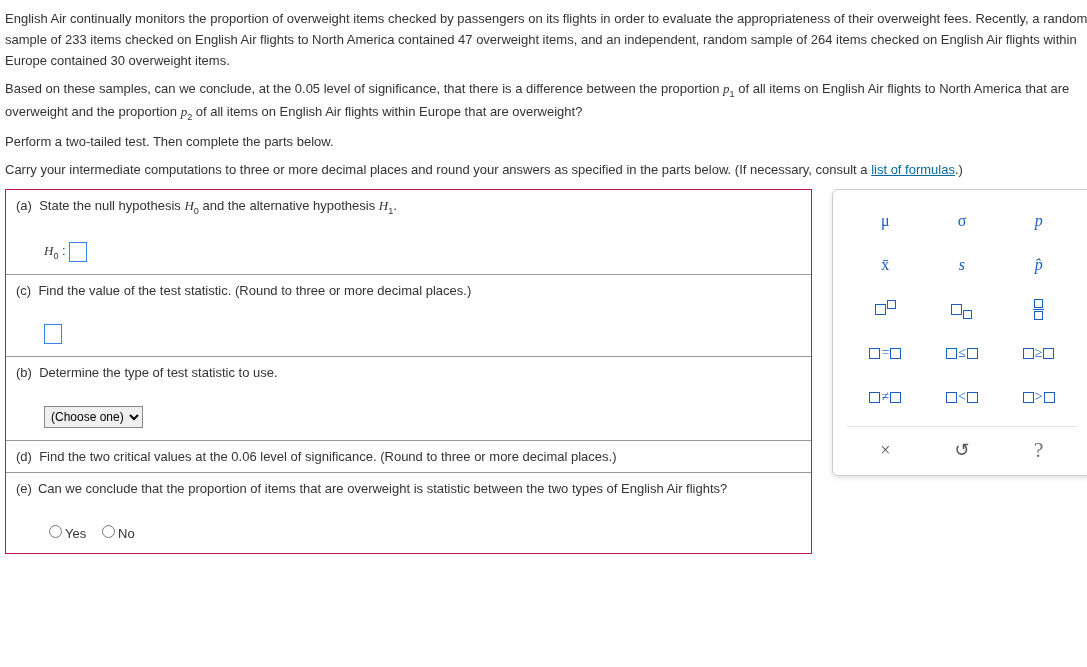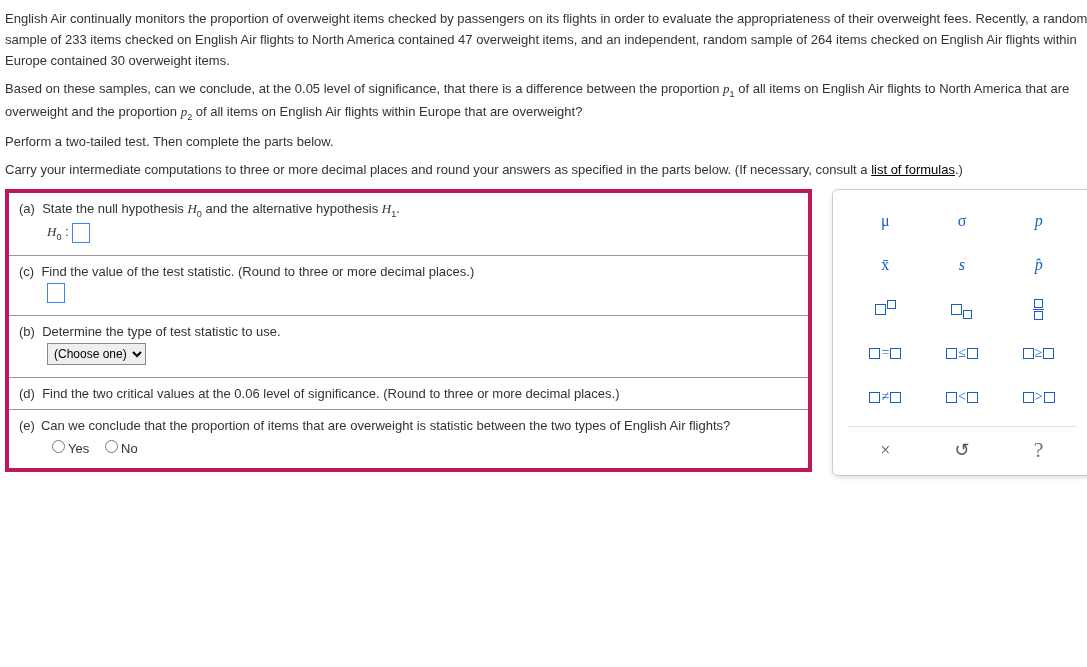--- a/index.html
+++ b/index.html
@@ -8,39 +8,39 @@
       color: #333;
       margin: 0;
       padding: 5px;
       background: #fff;
       width: 1087px;
     }
     p {
       margin: 4px 0 8px 0;
       line-height: 1.6;
     }
-    a { color: #000000; text-decoration: underline; }
+    a { color: #0369a1; text-decoration: underline; }
     sub { font-size: 0.7em; vertical-align: sub; }
 
     .container {
       display: flex;
       gap: 20px;
       align-items: flex-start;
       margin-top: 8px;
     }
     .panel {
-      border: 4px solid #be185d;
+      border: 1px solid #be185d;
       flex: 1;
     }
     .section {
       padding: 8px 10px;
       border-bottom: 1px solid #999;
     }
     .section:last-child { border-bottom: none; }
-    .indent { margin-left: 28px; margin-top:4px; margin-bottom:4px;}
+    .indent { margin-left: 28px; margin-top:26px; margin-bottom:4px;}
     .italic { font-style: italic; font-family: Georgia, serif;}
     .math-box {
       display: inline-block;
       border: 1px solid #3b82f6;
       min-width: 16px;
       min-height: 18px;
       vertical-align: middle;
       background: #fff;
     }
     .math-box.narrow { min-width:10px; min-height:16px;}

